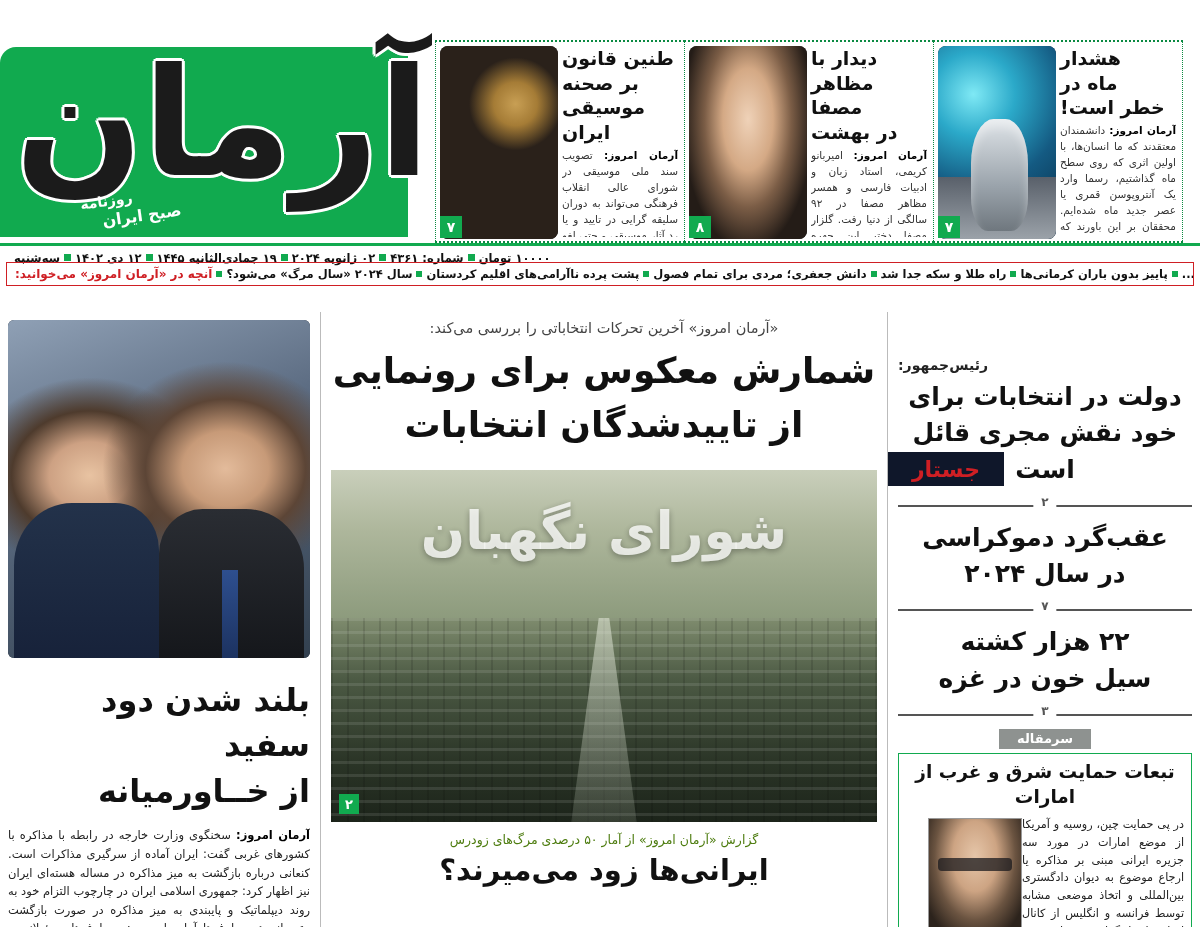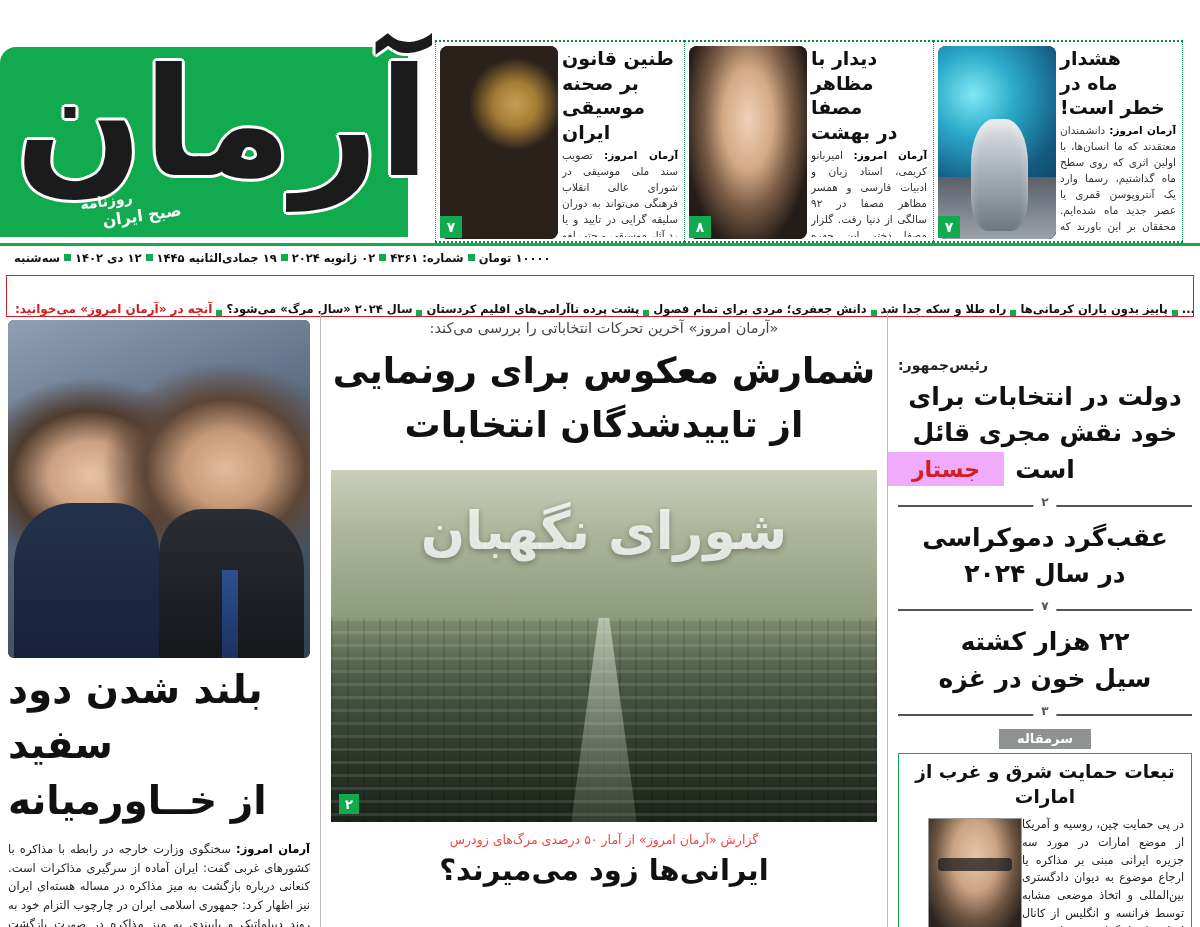--- a/index.html
+++ b/index.html
@@ -192,26 +192,26 @@
     gap: 4px;
     font-size: 11.5px;
     font-weight: bold;
     color: #111;
   }
   .dsq { display: inline-block; width: 7px; height: 7px; background: #11aa4f; }
 
   
   .indexbar {
     position: absolute;
-    top: 275px; right: 6px;
-    width: 1188px; height: 42px;
+    top: 262px; right: 6px;
+    width: 1188px; height: 24px;
     border: 1.5px solid #cf1f24;
     display: flex;
     flex-direction: row-reverse;
-    align-items: flex-end;
+    align-items: center;
     padding: 0 8px;
     gap: 4px;
     overflow: hidden;
     white-space: nowrap;
   }
   .index-lead {
     font-size: 12px; font-weight: bold; color: #cf1f24;
     flex: 0 0 auto;
   }
   .index-item {
@@ -256,26 +256,26 @@
   .rc-photo .suit2 {
     position:absolute; right:2%; bottom:0; width:48%; height:44%;
     background: linear-gradient(#2a2d33, #15171b);
     border-radius: 30% 40% 0 0;
   }
   .rc-photo .tie {
     position:absolute; right:24%; bottom:0; width:5%; height:26%;
     background: linear-gradient(#2e4f8f,#1c3260);
   }
   .rc-headline {
-    margin-top: 4px;
-    font-size: 39px;
+    margin-top: 20px;
+    font-size: 32px;
     font-weight: bold;
     line-height: 1.42;
     color: #111;
-    text-align: left;
+    text-align: right;
     letter-spacing: -0.5px;
   }
   .rc-body {
     margin-top: 12px;
     font-size: 11.5px;
     line-height: 1.62;
     color: #222;
     text-align: justify;
     max-height: 200px;
     overflow: hidden;
@@ -336,21 +336,21 @@
   .cc-photo .page-badge {
     position:absolute; left:8px; bottom:8px;
     width: 20px; height: 20px;
     background: #11aa4f; color:#fff;
     font-size: 13px; font-weight: bold;
     display:flex;align-items:center;justify-content:center;
   }
   .cc-caption {
     margin-top: 10px;
     font-size: 12.5px;
-    color: #ef4444;
+    color: #4d7c0f;
     text-align: center;
   }
   .cc-subhead {
     margin-top: 6px;
     font-size: 29px;
     font-weight: bold;
     color: #111;
     text-align: center;
     letter-spacing: -1px;
   }
@@ -383,21 +383,21 @@
   }
   .lc-sep .num {
     position:absolute; top: 1px; left: 50%; transform: translateX(-50%);
     background:#fff; padding: 0 8px;
     font-size: 12px; color:#555; font-weight: bold;
   }
   .jostar {
     position: absolute;
     left: 0; top: 140px;
     width: 116px; height: 34px;
-    background: #f0abfc;
+    background: #0f172a;
     color: #cf1f24;
     font-size: 22px; font-weight: bold;
     display:flex; align-items:center; justify-content:center;
     letter-spacing: 2px;
   }
   .lc-editorial-tag {
     width: 92px; height: 20px;
     margin: 2px auto 0 auto;
     background: #8e9290;
     color: #fff;

